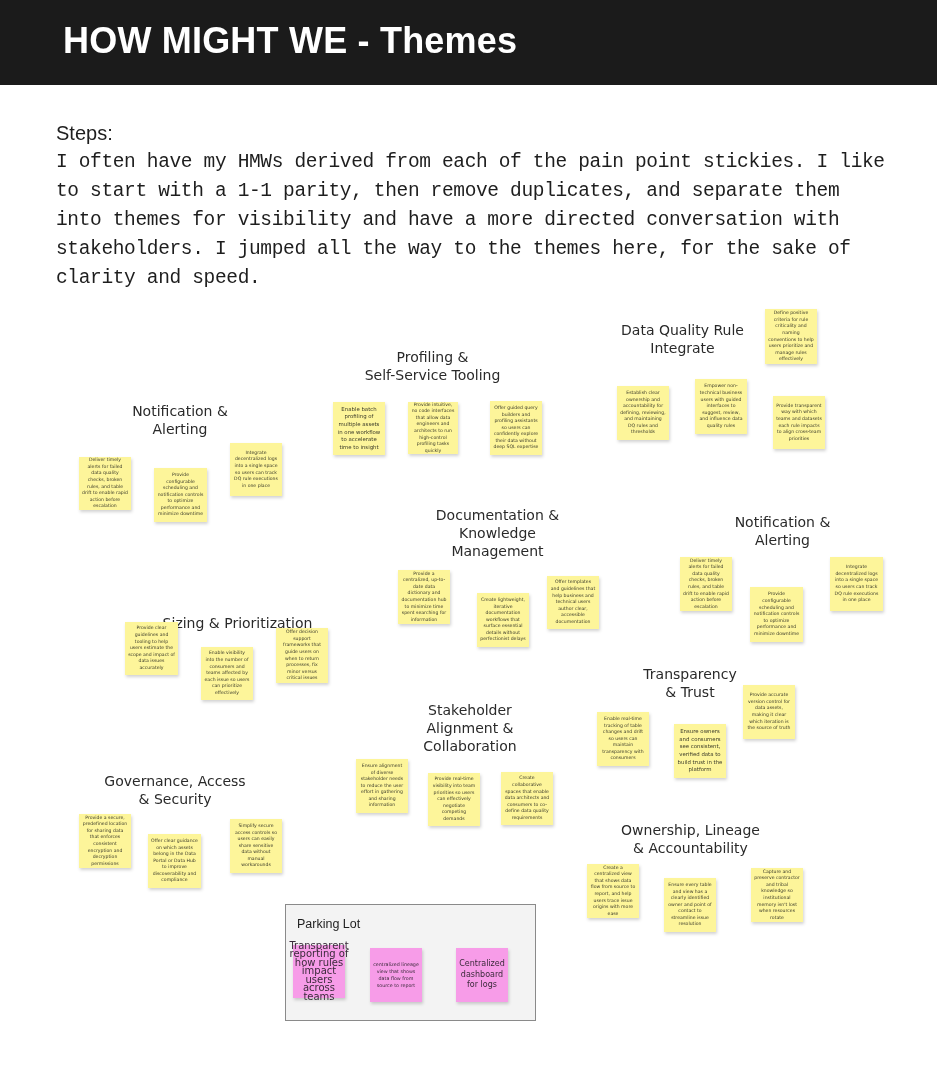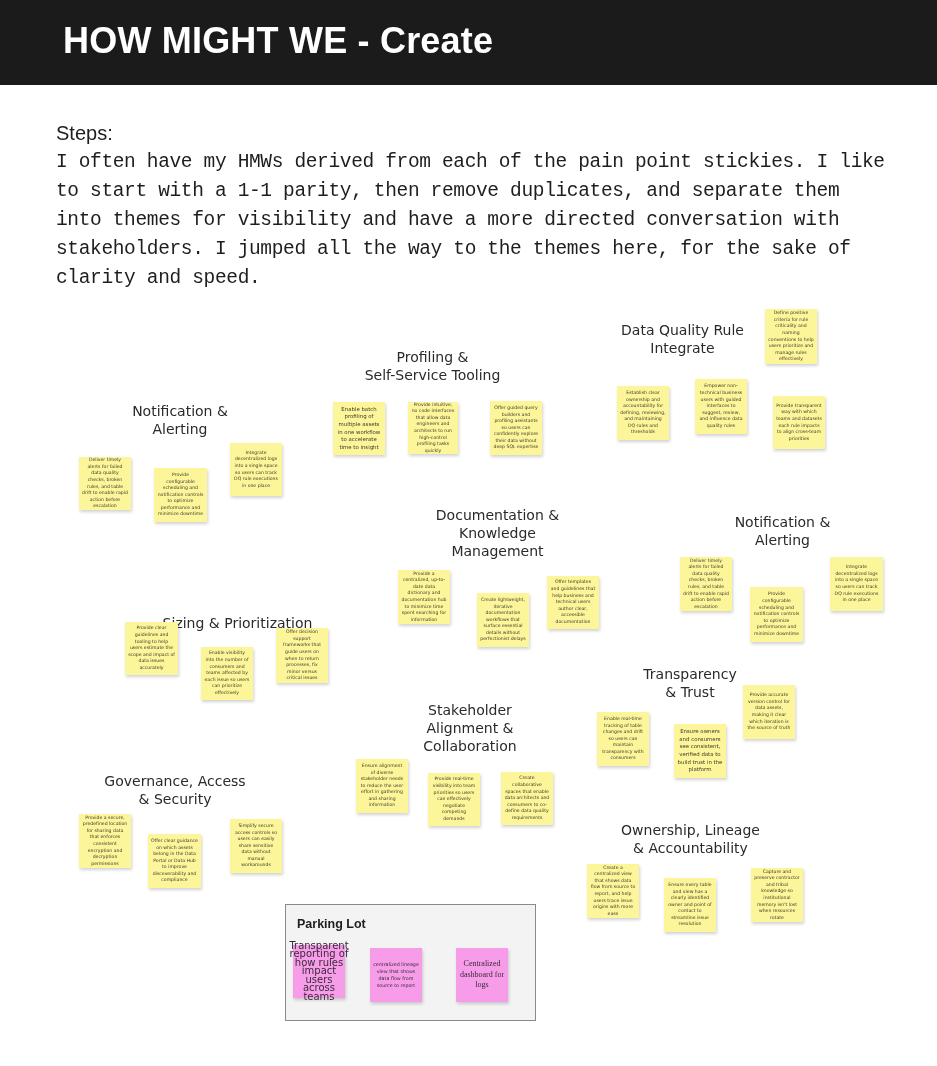--- a/index.html
+++ b/index.html
@@ -31,34 +31,34 @@
     display: flex; align-items: center; justify-content: center; text-align: center;
     font-family: "DejaVu Sans", sans-serif; font-size: 4.6px; line-height: 6.6px; color: #3b3b2a;
     padding: 3px; box-sizing: border-box;
   }
   .sticky.big { font-size: 5.4px; line-height: 7.6px; }
   .parking {
     position: absolute; left: 285px; top: 904px; width: 251px; height: 117px;
     background: #f3f3f3; border: 1.5px solid #8a8a8a; box-sizing: border-box;
   }
   .parking .ptitle {
-    position: absolute; left: 11px; top: 12px; font-weight: 700; font-size: 12.5px; color: #1e1e1e;
+    position: absolute; left: 11px; top: 12px; font-weight: 400; font-size: 12.5px; color: #1e1e1e;
     font-family: "Liberation Sans", sans-serif;
   }
   .psticky {
     position: absolute; background: #f79ce8; box-shadow: 1px 2px 3px rgba(0,0,0,0.18);
     display: flex; align-items: center; justify-content: center; text-align: center;
     font-family: "DejaVu Sans", sans-serif; color: #3a2a3a; box-sizing: border-box; padding: 2px;
   }
 </style>
 </head>
 <body>
 
 <div class="header">
-  <h1>HOW MIGHT WE - Create</h1>
+  <h1>HOW MIGHT WE - Themes</h1>
 </div>
 
 <div class="steps">
   <span class="label">Steps:</span>
   <span class="body">I often have my HMWs derived from each of the pain point stickies. I like to start with a 1-1 parity, then remove duplicates, and separate them into themes for visibility and have a more directed conversation with stakeholders. I jumped all the way to the themes here, for the sake of clarity and speed.</span>
 </div>
 
 <div class="theme" style="left:110px;top:402px;width:140px;">Notification &amp;
 Alerting</div>
 <div class="sticky" style="left:79px;top:457px;width:52px;height:53px;">Deliver timely alerts for failed data quality checks, broken rules, and table drift to enable rapid action before escalation</div>
@@ -118,14 +118,14 @@
 <div class="theme" style="left:608px;top:821px;width:165px;">Ownership, Lineage
 &amp; Accountability</div>
 <div class="sticky" style="left:587px;top:864px;width:52px;height:54px;">Create a centralized view that shows data flow from source to report, and help users trace issue origins with more ease</div>
 <div class="sticky" style="left:664px;top:878px;width:52px;height:54px;">Ensure every table and view has a clearly identified owner and point of contact to streamline issue resolution</div>
 <div class="sticky" style="left:751px;top:868px;width:52px;height:54px;">Capture and preserve contractor and tribal knowledge so institutional memory isn't lost when resources rotate</div>
 
 <div class="parking">
   <div class="ptitle">Parking Lot</div>
   <div class="psticky" style="left:7px;top:40px;width:52px;height:53px;font-size:10px;line-height:8.4px;">Transparent reporting of how rules impact users across teams</div>
   <div class="psticky" style="left:84px;top:43px;width:52px;height:54px;font-size:4.8px;line-height:7px;">centralized lineage view that shows data flow from source to report</div>
-  <div class="psticky" style="left:170px;top:43px;width:52px;height:54px;font-size:8px;line-height:10.5px;font-family:Liberation Serif, serif;">Centralized dashboard for logs</div>
+  <div class="psticky" style="left:170px;top:43px;width:52px;height:54px;font-size:8px;line-height:10.5px;">Centralized dashboard for logs</div>
 </div>
 
 </body></html>

